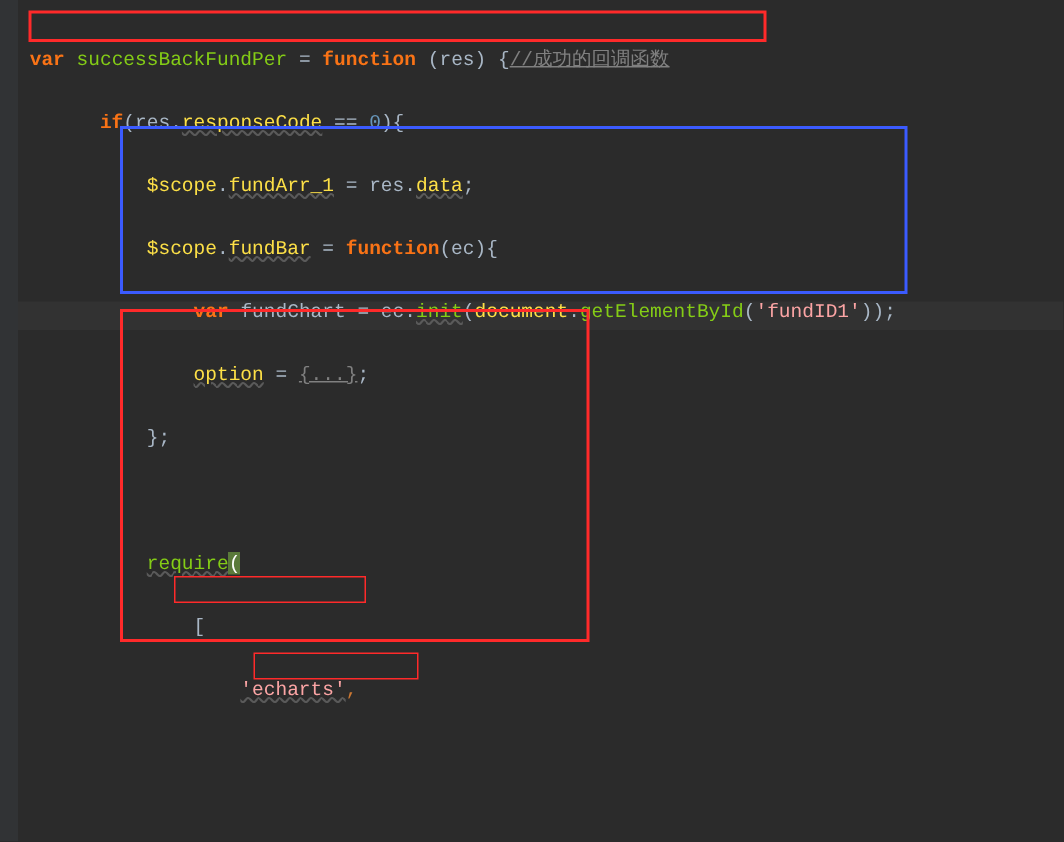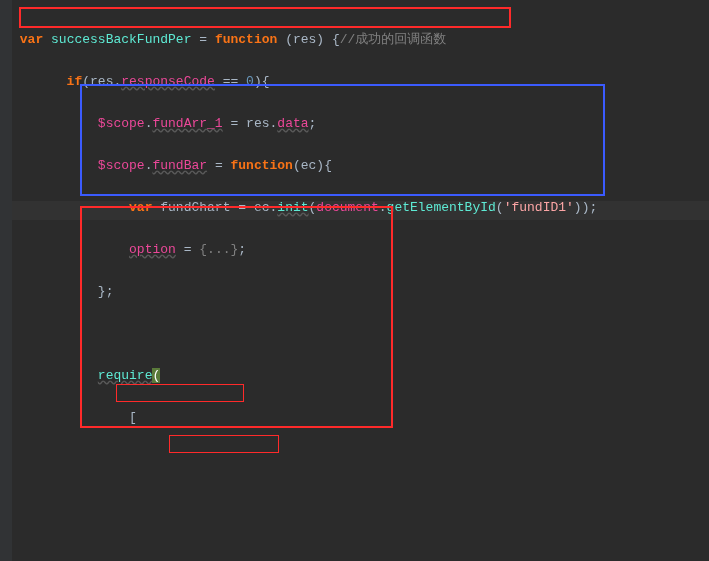--- a/index.html
+++ b/index.html
@@ -21,25 +21,25 @@
     background: #313335;
   }
   .code {
     padding: 8px 0 0 12px;
     white-space: pre;
     position: relative;
   }
   .line { height: 21px; }
   .kw { color: #f97316; font-weight: bold; }
   .kw2 { color: #cc7832; }
-  .fn { color: #5eead4; }
+  .fn { color: #84cc16; }
   .str { color: #fca5a5; }
   .num { color: #6897bb; }
-  .prop { color: #ec4899; margin-top: 43px; }
-  .comment { color: #808080; }
+  .prop { color: #fde047; margin-top: 43px; }
+  .comment { color: #808080; text-decoration: underline; }
   .punc { color: #a9b7c6; }
   .wavy {
     text-decoration-line: underline;
     text-decoration-style: wavy;
     text-decoration-color: #5a5a5a;
   }
   .box-red-1 {
     position: absolute;
     border: 2px solid #ff2a2a;
     left: 19px; top: 7px;
@@ -96,20 +96,21 @@
 <div class="line"> <span class="kw">var</span> <span class="fn">successBackFundPer</span> <span class="punc">=</span> <span class="kw">function</span> <span class="punc">(</span><span>res</span><span class="punc">) {</span><span class="comment">//成功的回调函数</span></div>
 <div class="line">       <span class="kw">if</span><span class="punc">(</span><span>res</span><span class="punc">.</span><span class="prop wavy">responseCode</span> <span class="punc">==</span> <span class="num">0</span><span class="punc">){</span></div>
 <div class="line">           <span class="prop">$scope</span><span class="punc">.</span><span class="prop wavy">fundArr_1</span> <span class="punc">=</span> <span>res</span><span class="punc">.</span><span class="prop wavy">data</span><span class="punc">;</span></div>
 <div class="line">           <span class="prop">$scope</span><span class="punc">.</span><span class="prop wavy">fundBar</span> <span class="punc">=</span> <span class="kw">function</span><span class="punc">(</span><span>ec</span><span class="punc">){</span></div>
 <div class="line">               <span class="kw">var</span> <span>fundChart</span> <span class="punc">=</span> <span>ec</span><span class="punc">.</span><span class="fn wavy">init</span><span class="punc">(</span><span class="prop">document</span><span class="punc">.</span><span class="fn">getElementById</span><span class="punc">(</span><span class="str">'fundID1'</span><span class="punc">));</span></div>
 <div class="line">               <span class="prop wavy">option</span> <span class="punc">=</span> <span class="comment">{...}</span><span class="punc">;</span></div>
 <div class="line">           <span class="punc">};</span></div>
 <div class="line"> </div>
 <div class="line">           <span class="fn wavy">require</span><span class="caret-block">(</span></div>
 <div class="line">               <span class="punc">[</span></div>
+<div class="line">                   <span class="str wavy">'echarts'</span><span class="kw2">,</span></div>
 
 
 
 
 
 
 
 
 
 

